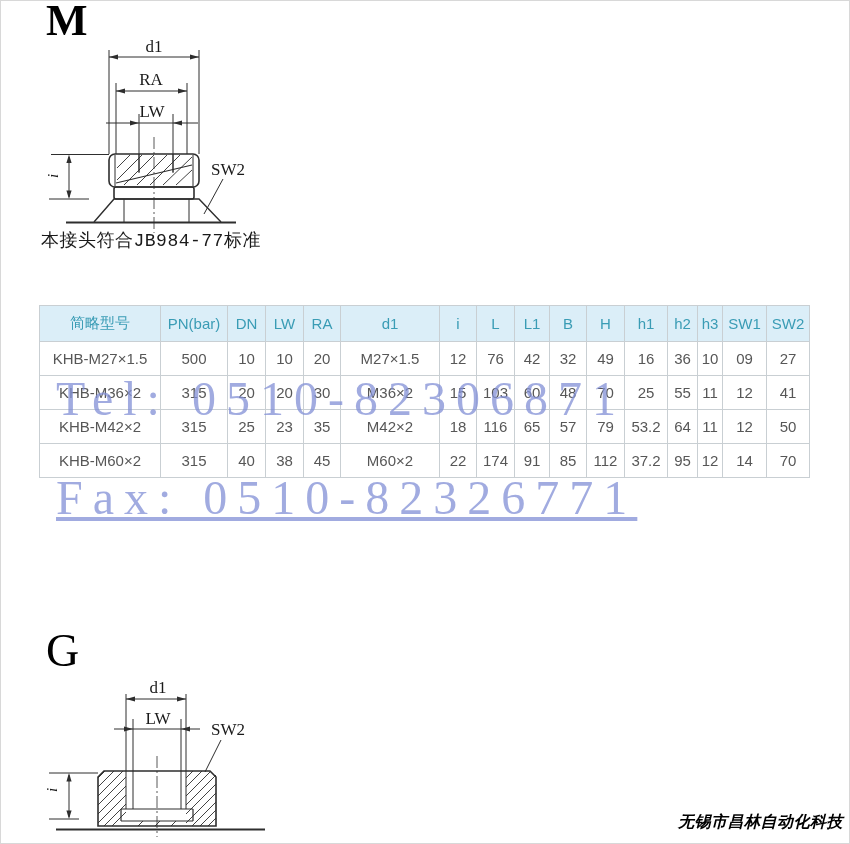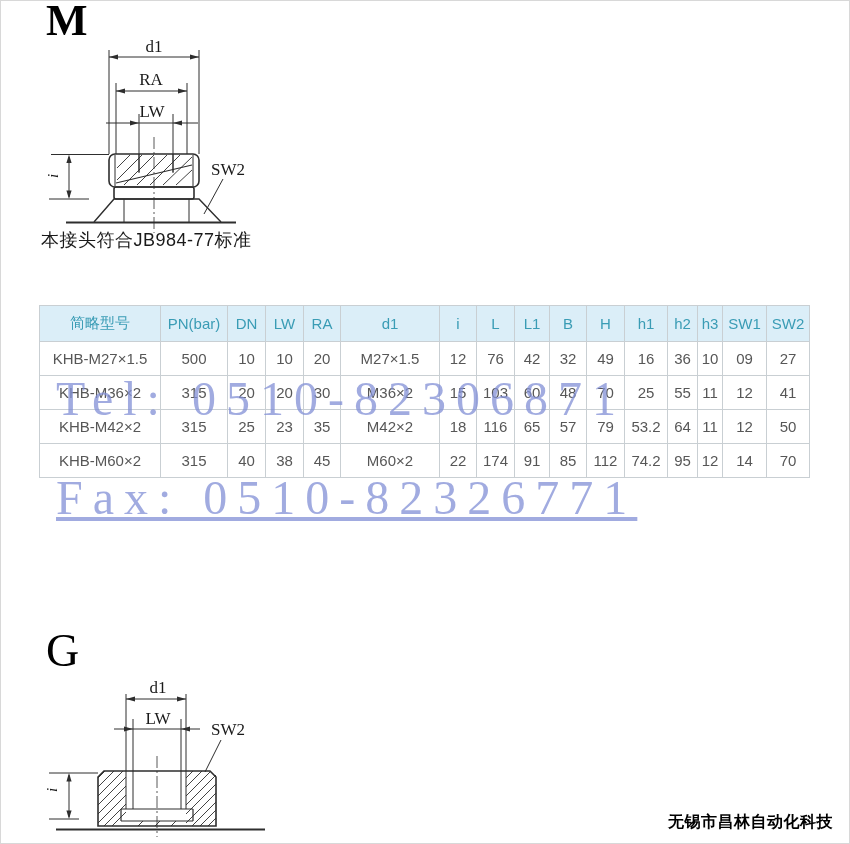--- a/index.html
+++ b/index.html
@@ -32,21 +32,21 @@
   .m-diagram{left:40px;top:36px;}
   .g-diagram{left:42px;top:665px;}
   .diagram text{
     font-family:"Liberation Serif",serif;
     font-size:17px;
     fill:#1a1a1a;
   }
   .diagram text.dim-i{font-style:italic;font-size:15px;}
   .m-note{
     position:absolute;left:40px;top:227px;
-    font-family:Liberation Sans, sans-serif;
+    font-family:Liberation Mono, monospace;
     font-size:18px;color:#1a1a1a;letter-spacing:0.5px;
   }
   table.spec-table{
     position:absolute;left:38px;top:304px;
     width:770px;
     border-collapse:collapse;
     table-layout:fixed;
     border-radius:12px;
   }
   table.spec-table th{
@@ -78,24 +78,25 @@
     color:var(--wm-color);
     opacity:0.75;
     white-space:nowrap;
     pointer-events:none;
     line-height:1;
     z-index:5;
   }
   .wm1{top:374px;}
   .wm2{top:473px;text-decoration:underline;}
   .footer-brand{
-    position:absolute;right:16px;top:811px;
+    position:absolute;right:6px;top:811px;
     font-size:16px;font-weight:bold;color:#000;
     font-family:"Liberation Sans",sans-serif;
     letter-spacing:0.5px;
+    font-style:italic;
   }
 </style>
 </head>
 <body>
 
 <div class="page">
 
   <div class="section-label m">M</div>
 
   <svg class="diagram m-diagram" width="245" height="200" viewBox="0 0 245 200">
@@ -253,21 +254,21 @@
           <td>315</td>
           <td>40</td>
           <td>38</td>
           <td>45</td>
           <td>M60×2</td>
           <td>22</td>
           <td>174</td>
           <td>91</td>
           <td>85</td>
           <td>112</td>
-          <td>74.2</td>
+          <td>37.2</td>
           <td>95</td>
           <td>12</td>
           <td>14</td>
           <td>70</td>
         </tr>
       </tbody>
   </table>
 
   <div class="watermark wm1">Tel: 0510-82306871</div>
   <div class="watermark wm2">Fax: 0510-82326771</div>

